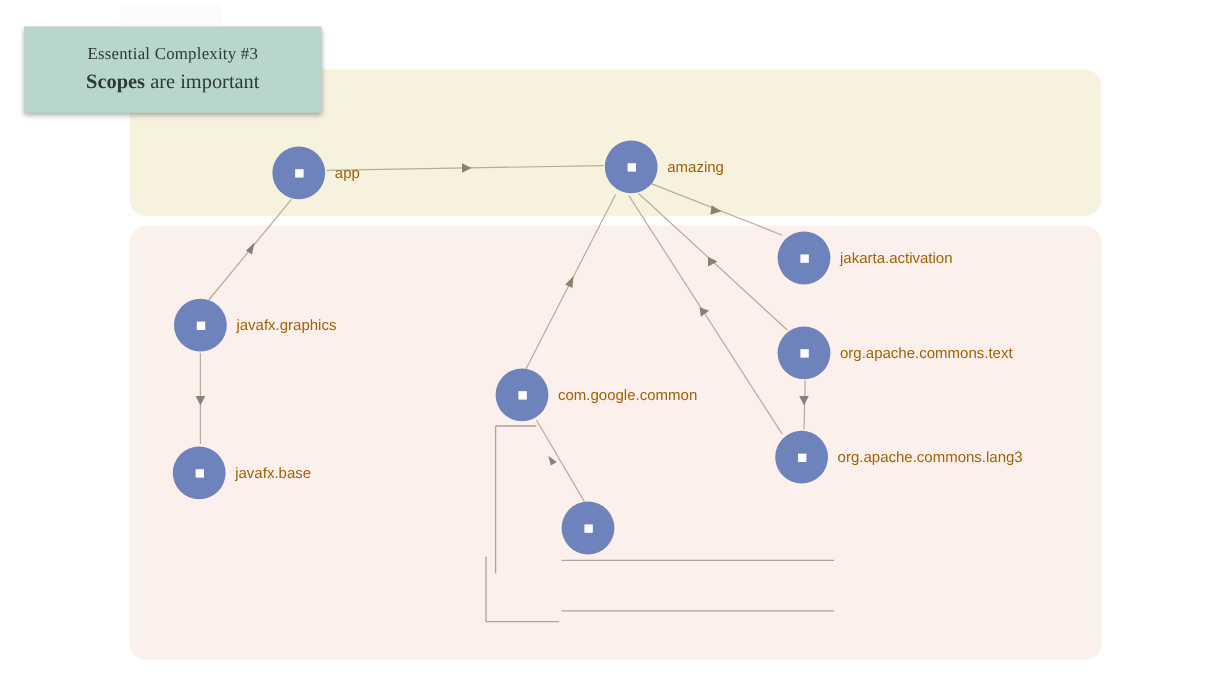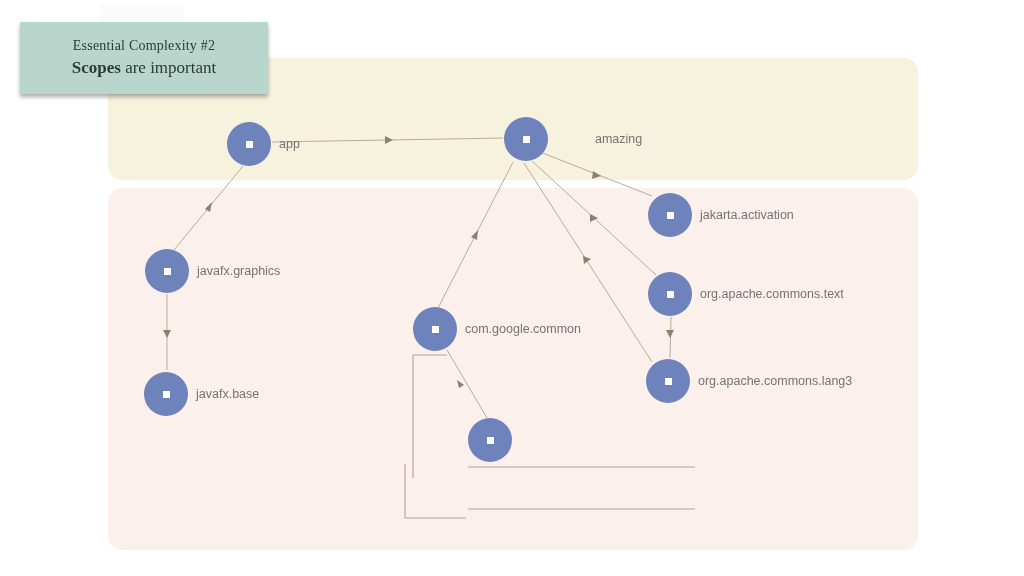--- a/index.html
+++ b/index.html
@@ -67,21 +67,21 @@
     justify-content: center;
     flex: 0 0 auto;
   }
   .node-dot {
     width: 7px; height: 7px;
     background: #ffffff;
   }
   .node-label {
     margin-left: 8px;
     font-size: 12.5px;
-    color: #737373;
+    color: #a16207;
     white-space: nowrap;
     font-family: "Liberation Sans", sans-serif;
   }
 
   
   #title-card-shadowband {
     position: absolute;
     left: 100px; top: 4px;
     width: 84px; height: 24px;
     background: #fbfbfb;
@@ -177,21 +177,21 @@
     </g>
   </svg>
 
   <div class="node" style="left:227px; top:122px;">
     <div class="node-circle">
       <div class="node-dot"></div>
     </div>
     <div class="node-label">app</div>
   </div>
 
-  <div class="node" style="left:504px; top:117px;gap:39px;">
+  <div class="node" style="left:504px; top:117px;">
     <div class="node-circle">
       <div class="node-dot"></div>
     </div>
     <div class="node-label">amazing</div>
   </div>
 
   <div class="node" style="left:648px; top:193px;justify-content:center;">
     <div class="node-circle">
       <div class="node-dot"></div>
     </div>
@@ -234,19 +234,19 @@
   </div>
 
   <div class="node" style="left:468px; top:418px;">
     <div class="node-circle">
       <div class="node-dot"></div>
     </div>
   </div>
 
   <div id="title-card-shadowband"></div>
   <div id="title-card">
-    <div id="title-line1">Essential Complexity #2</div>
+    <div id="title-line1">Essential Complexity #3</div>
     <div id="title-line2">
       <span class="strong">Scopes</span><span> are important</span>
     </div>
   </div>
 
 </div>
 
 </body></html>

